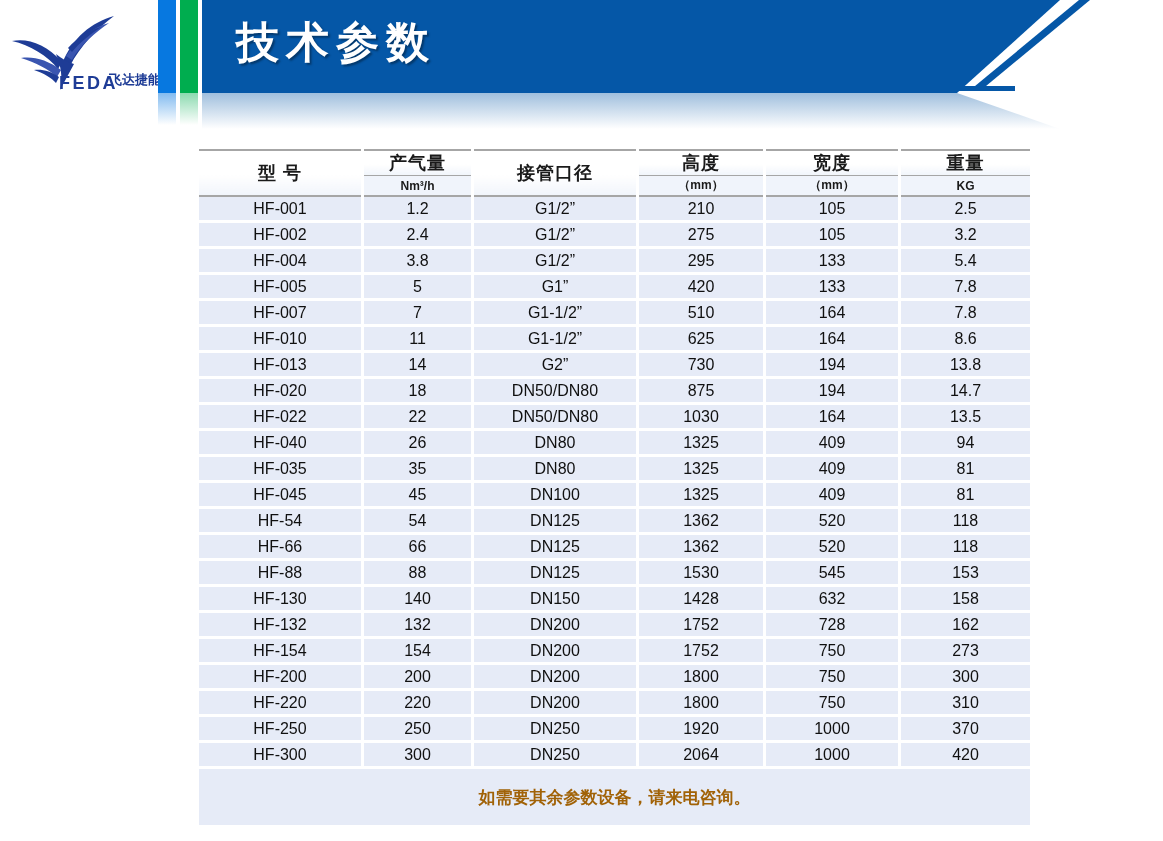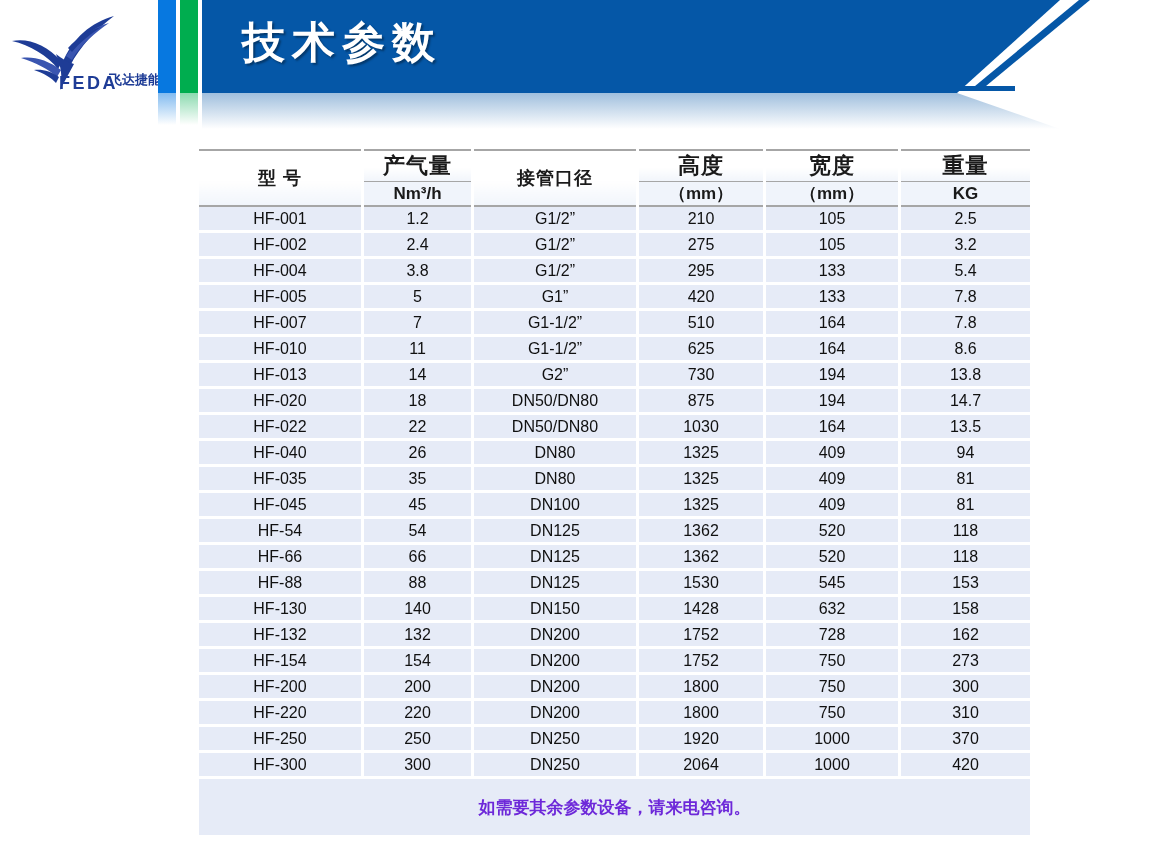--- a/index.html
+++ b/index.html
@@ -11,47 +11,47 @@
   .slide-header{position:absolute;left:0;top:0;width:1163px;height:135px;}
   .logo{position:absolute;left:6px;top:12px;width:160px;height:86px;}
   .stripe{position:absolute;top:0;height:93px;}
   .stripe-blue{left:158px;width:18px;background:#0778E0;}
   .stripe-green{left:180px;width:18px;background:#00AD4F;}
   .title-bar{
     position:absolute;left:202px;top:0;width:961px;height:93px;background:#0557A7;
     clip-path:polygon(0 0,858px 0,755px 100%,0 100%);
   }
   .slide-title{
-    position:absolute;left:40px;top:14px;margin:0;
+    position:absolute;left:34px;top:14px;margin:0;
     font-size:43px;font-weight:700;color:#ffffff;letter-spacing:7px;
     text-shadow:2px 2px 2px rgba(0,0,0,0.35);
   }
   .swoosh{position:absolute;left:930px;top:0;width:200px;height:100px;}
   
   .refl{position:absolute;top:93px;}
   .refl-blue{left:158px;width:18px;height:32px;
     background:linear-gradient(180deg,rgba(7,120,224,.50),rgba(7,120,224,0));}
   .refl-green{left:180px;width:18px;height:32px;
     background:linear-gradient(180deg,rgba(0,173,79,.45),rgba(0,173,79,0));}
   .refl-bar{left:202px;width:861px;height:36px;
     background:linear-gradient(180deg,rgba(5,87,167,.38),rgba(5,87,167,0));
     clip-path:polygon(0 0,755px 0,858px 100%,0 100%);}
   
   .table-wrap{position:absolute;left:196px;top:149px;width:834px;}
   table.spec{border-collapse:collapse;width:834px;table-layout:fixed;}
   th,td{border:3px solid #ffffff;padding:0;text-align:center;vertical-align:middle;}
   thead th{font-weight:700;color:#1a1a1a;background:linear-gradient(180deg,#ffffff 55%,#f1f5fb);}
   .h-span{font-size:18px;border-top:2px solid #A6A6A6;border-bottom:2px solid #A6A6A6;letter-spacing:1px;}
-  .h-top{font-size:22px;height:21px;border-top:2px solid #A6A6A6;border-bottom:1px solid #A6A6A6;letter-spacing:1px;}
-  .h-sub{font-size:17px;height:19px;border-top:none;border-bottom:2px solid #A6A6A6;background:#f0f4fb;}
+  .h-top{font-size:18px;height:21px;border-top:2px solid #A6A6A6;border-bottom:1px solid #A6A6A6;letter-spacing:1px;}
+  .h-sub{font-size:12px;height:19px;border-top:none;border-bottom:2px solid #A6A6A6;background:#f0f4fb;}
   tbody td{
     background:#E6EBF7;height:23px;border-top-width:2px;
     font-size:16px;color:#101010;
   }
-  tfoot td{background:#E6EBF7;height:56px;font-size:17px;font-weight:700;color:#6d28d9;}
+  tfoot td{background:#E6EBF7;height:56px;font-size:17px;font-weight:700;color:#a16207;}
   .logo-text{font-weight:700;fill:#1e3c96;}
 </style>
 </head>
 <body>
 
 <div class="slide-header">
 
   <svg class="logo" viewBox="0 0 160 86">
     <g fill="#1e3c96">
 

